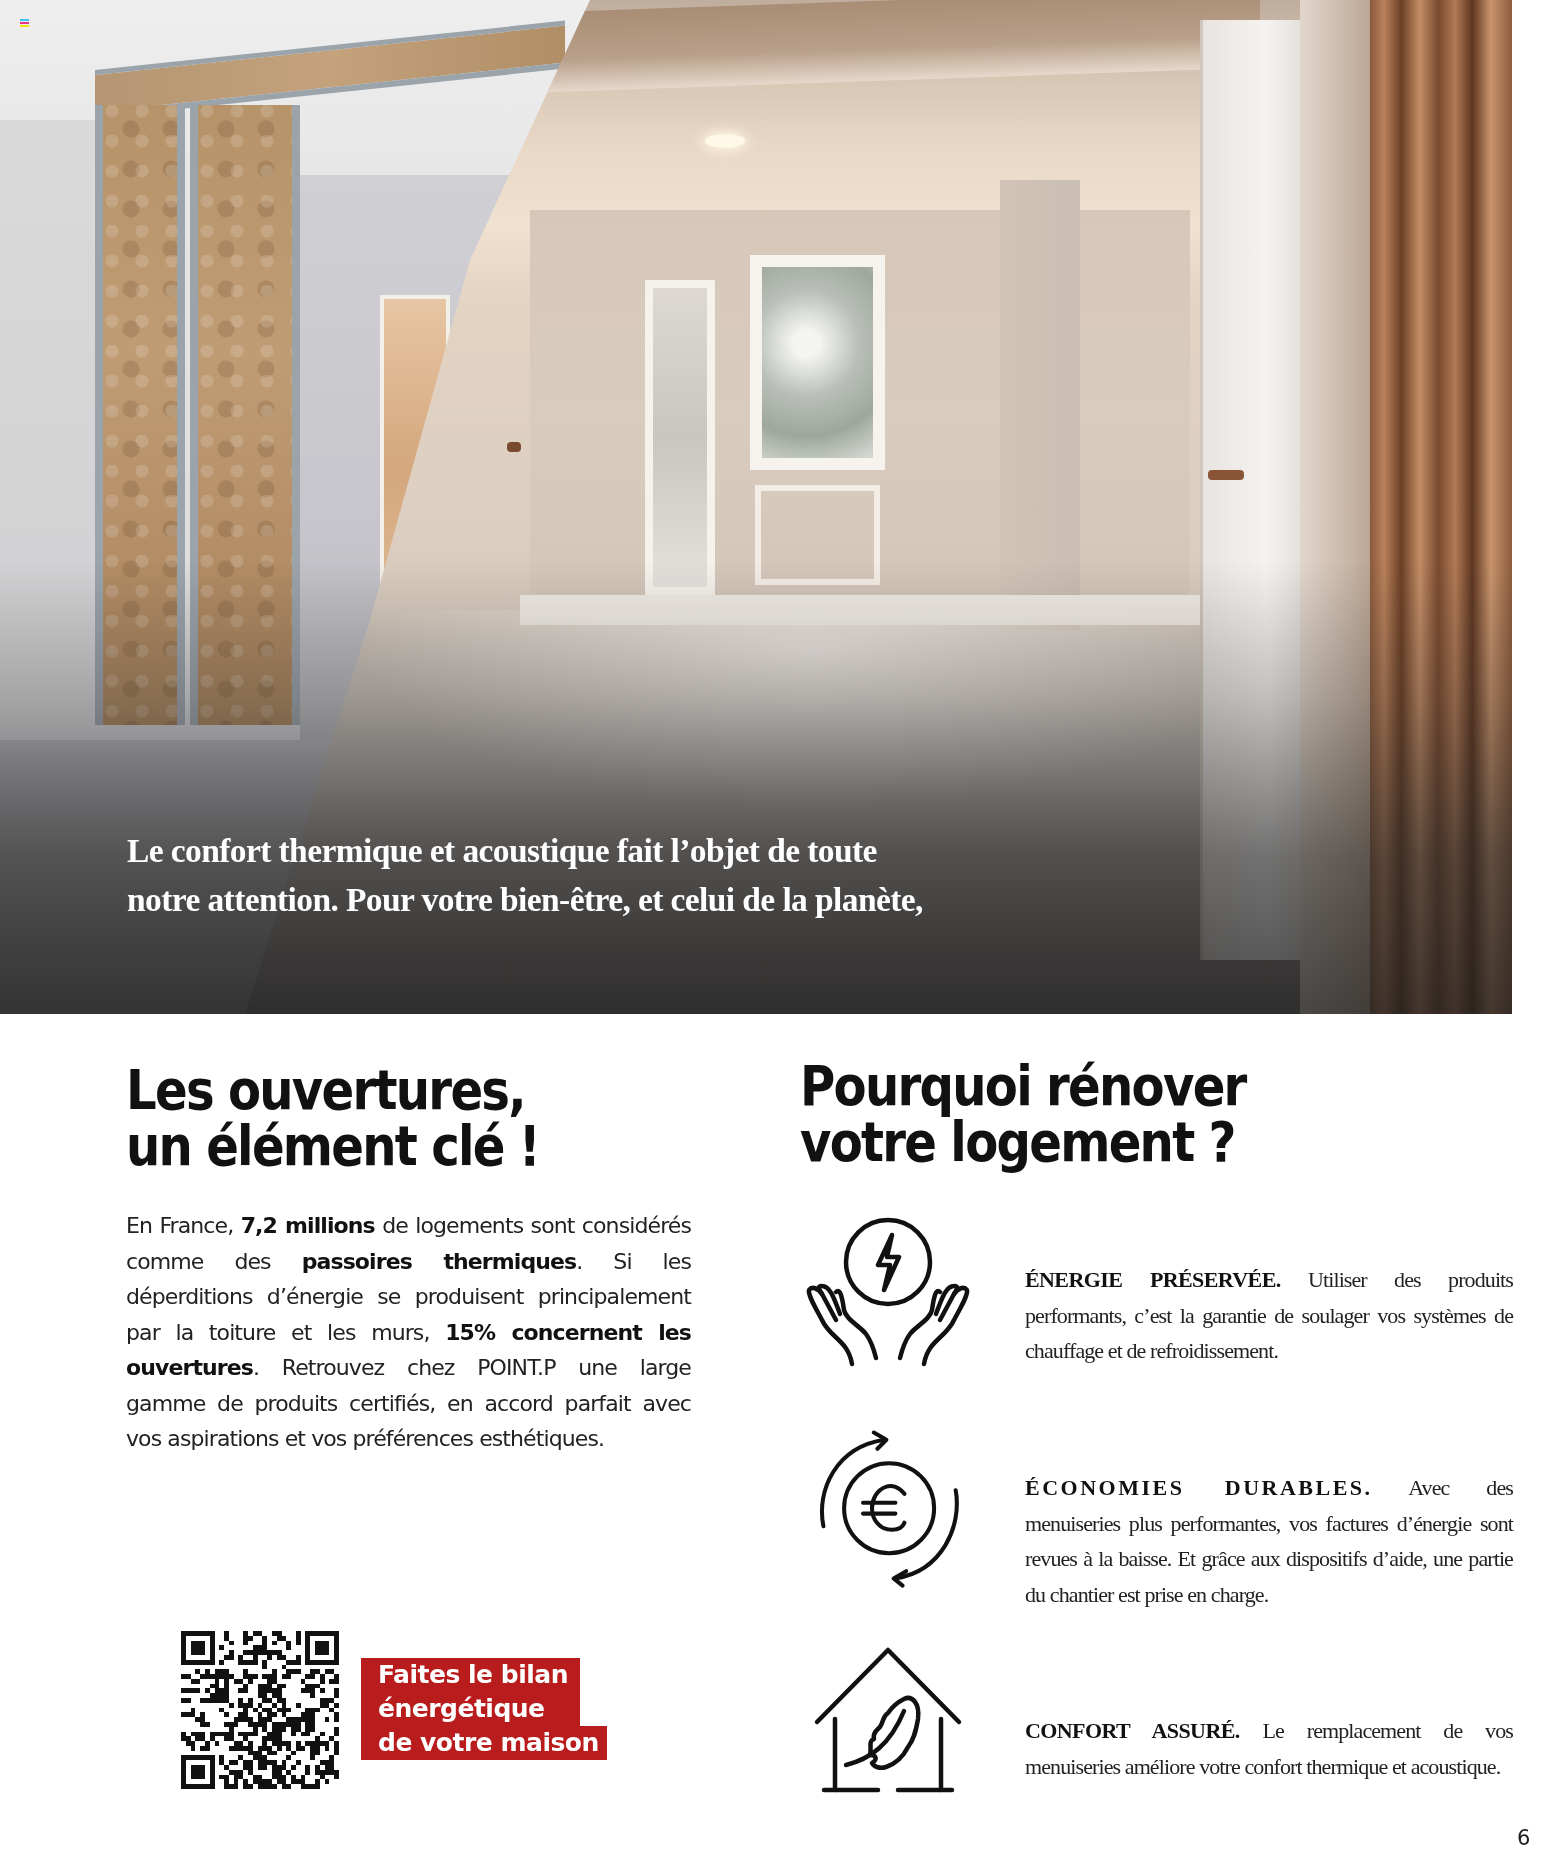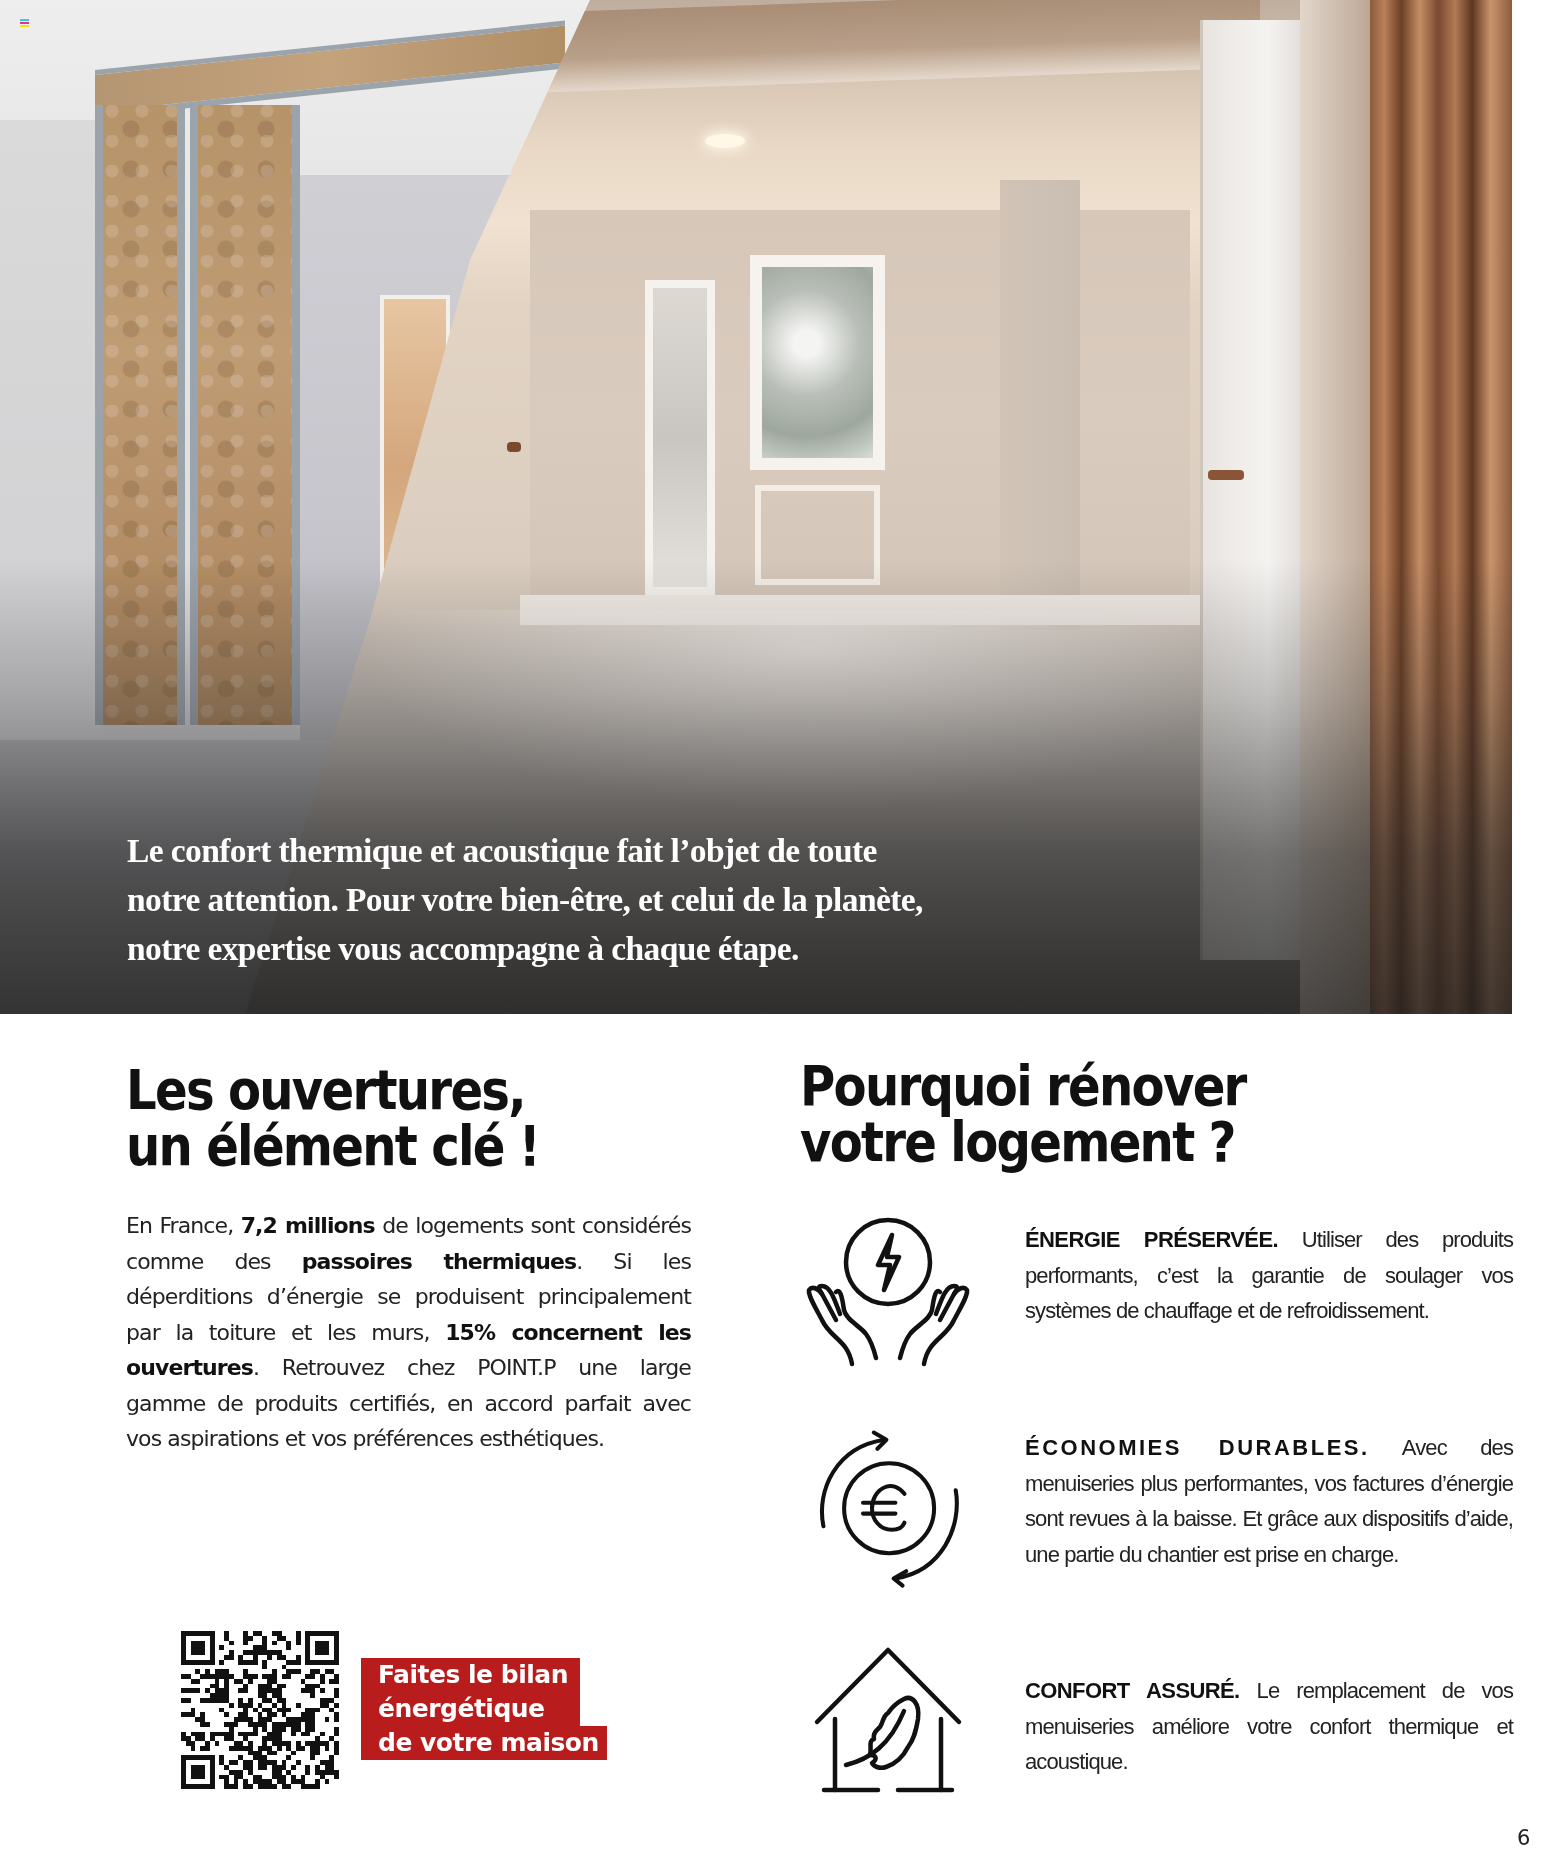--- a/index.html
+++ b/index.html
@@ -99,22 +99,23 @@
     .cta .ln { display: block; background: #b91c1c; padding: 0 14px 0 17px; height: 34px; white-space: nowrap; letter-spacing: -0.5px; }
     .cta .ln1 { width: 219px; }
     .cta .ln2 { width: 219px; }
     .cta .ln3 { width: 246px; }
 
     
     .reason { position: absolute; left: 800px; width: 712px; }
     .reason .icon { position: absolute; left: 0; top: 0; width: 180px; height: 180px; }
     .reason .txt {
       position: absolute; left: 225px; width: 488px;
-      font-family: Liberation Sans, sans-serif; font-size: 22px; line-height: 35.5px; color: #222222; letter-spacing: -0.9px;
+      font-family: Liberation Serif, serif; font-size: 22px; line-height: 35.5px; color: #222222; letter-spacing: -0.9px;
       text-align: justify;
+      margin-top: 40px;
     }
     .reason .txt b { font-weight: bold; color: #111; letter-spacing: -0.6px; }
     .r1 { top: 1210px; }  .r1 .txt { top: 12px; }
     .r2 { top: 1420px; }  .r2 .txt { top: 10px; }
     .r2 .txt b { letter-spacing: 2.5px; }
     .r3 { top: 1630px; }  .r3 .txt { top: 43px; }
 
     .page-num {
       position: absolute; left: 1517px; top: 1826px; font-family: "DejaVu Sans", sans-serif;
       font-size: 21px; color: #222; letter-spacing: -1px;
@@ -154,21 +155,20 @@
   <div class="cmyk-mark">
     <span style="background:#3fc3f0"></span>
       <span style="background:#e0368c"></span>
       <span style="background:#f1e400"></span>
   </div>
 </div>
 
 <div class="hero-caption">
   <div>Le confort thermique et acoustique fait l’objet de toute</div>
   <div>notre attention. Pour votre bien-être, et celui de la planète,</div>
-  <div>notre expertise vous accompagne à chaque étape.</div>
 </div>
 
 <h1 class="h-left">
   <div>Les ouvertures,</div>
   <div>un élément clé !</div>
 </h1>
 
 <p class="body-left" id="body-left"><span>En France, </span><b>7,2 millions</b><span> de logements sont considérés comme des </span><b>passoires thermiques</b><span>. Si les déperditions d’énergie se produisent principalement par la toiture et les murs, </span><b>15% concernent les ouvertures</b><span>. Retrouvez chez POINT.P une large gamme de produits certifiés, en accord parfait avec vos aspirations et vos préférences esthétiques.</span></p>
 
 <svg class="qr" id="qr" viewBox="0 0 33 33" shape-rendering="crispEdges">

